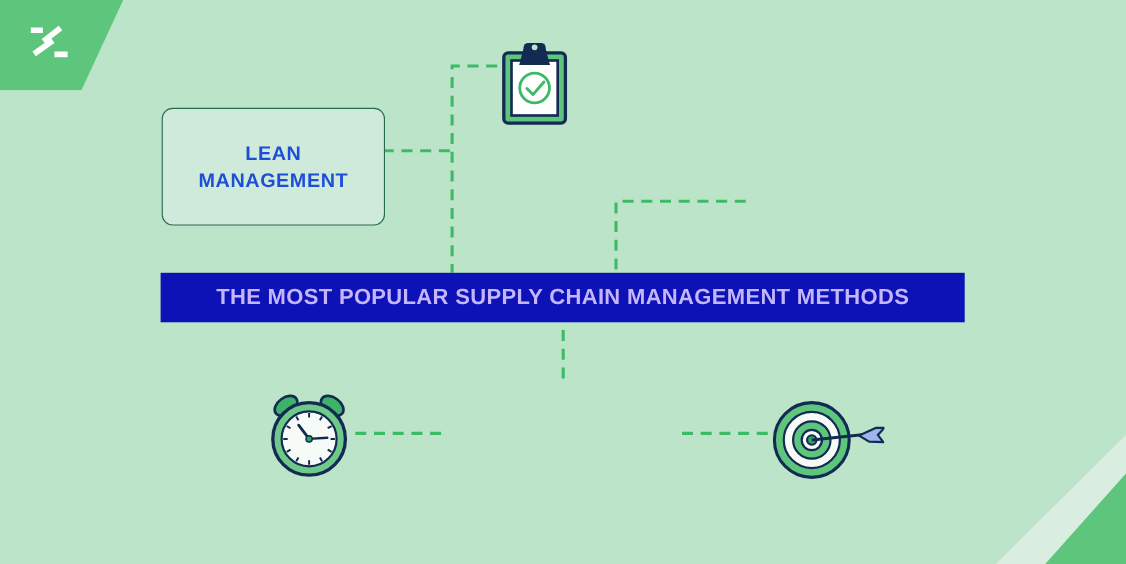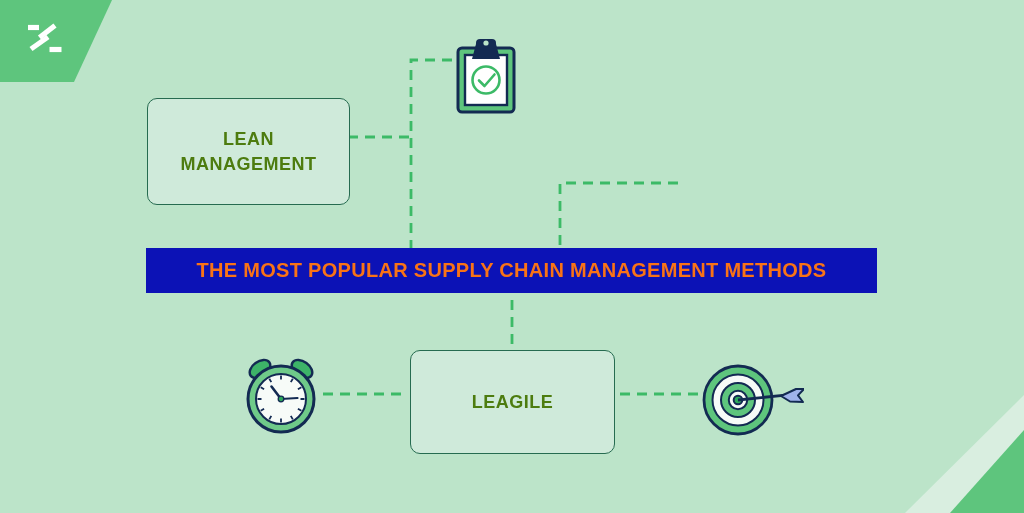--- a/index.html
+++ b/index.html
@@ -20,34 +20,34 @@
     border-radius:10px;
     display:flex;align-items:center;justify-content:center;
     text-align:center;
   }
   .node .label{
     display:block;
     max-width:165px;
     font-size:18px;font-weight:bold;
     letter-spacing:.5px;
     line-height:1.35;
-    color:#4d7c0f;
+    color:#1d4ed8;
     text-transform:uppercase;
   }
   .node-lean{left:147px;top:98px;width:201px;height:105px;}
   .node-agile{left:677px;top:98px;width:200px;height:105px;}
   .node-leagile{left:410px;top:350px;width:203px;height:102px;}
   .banner{
     position:absolute;z-index:2;
     left:146px;top:248px;width:731px;height:45px;
     background:#0c12b6;
     display:flex;align-items:center;justify-content:center;
   }
   .banner .label{
-    color:#f97316;
+    color:#c4b5fd;
     font-size:20px;font-weight:bold;
     letter-spacing:.3px;
     text-transform:uppercase;
     white-space:nowrap;
   }
   .icon{position:absolute;z-index:3;}
   .icon-clipboard{left:455px;top:33px;}
   .icon-clock{left:244px;top:356px;}
   .icon-target{left:702px;top:362px;}
 </style>
@@ -80,23 +80,20 @@
   <svg class="corner-decor" width="124" height="122" viewBox="0 0 124 122">
     <polygon points="5,122 124,4 124,122" fill="#d9eee0"></polygon>
     <polygon points="50,122 124,39 124,122" fill="#5ec57d"></polygon>
   </svg>
 
   <div class="node node-lean">
     <span class="label">LEAN MANAGEMENT</span>
   </div>
 
 
-  <div class="node node-leagile">
-    <span class="label">LEAGILE</span>
-  </div>
 
   <div class="banner">
     <span class="label">THE MOST POPULAR SUPPLY CHAIN MANAGEMENT METHODS</span>
   </div>
 
   <svg class="icon icon-clipboard" width="62" height="82" viewBox="0 0 62 82">
     <rect x="3" y="15" width="56" height="64" rx="4" fill="#5ec57d" stroke="#132a52" stroke-width="3"></rect>
     <rect x="10" y="22" width="42" height="50" fill="#ffffff" stroke="#132a52" stroke-width="2.4"></rect>
     <polygon points="17,26 45,26 41,11 21,11" fill="#132a52"></polygon>
     <rect x="21" y="6" width="20" height="10" rx="4" fill="#132a52"></rect>

